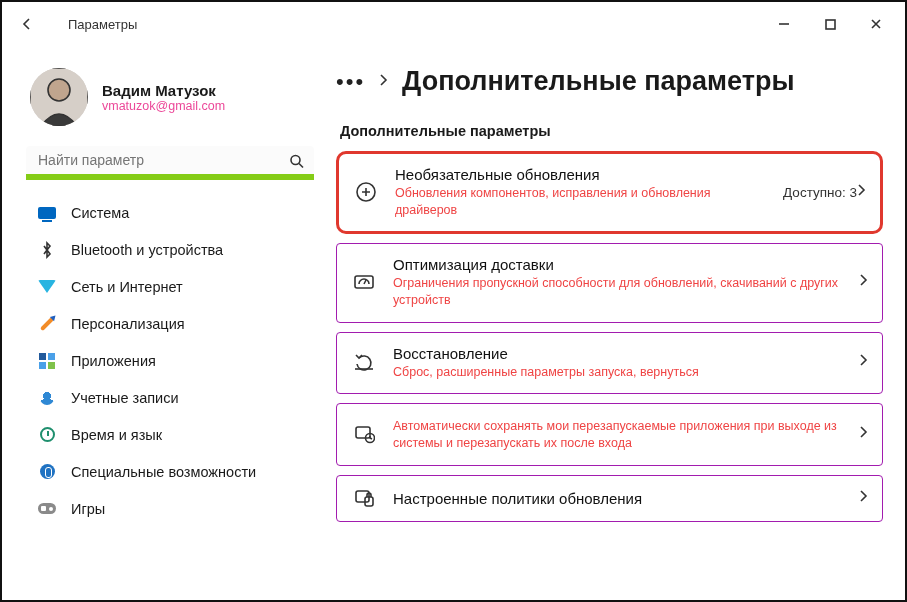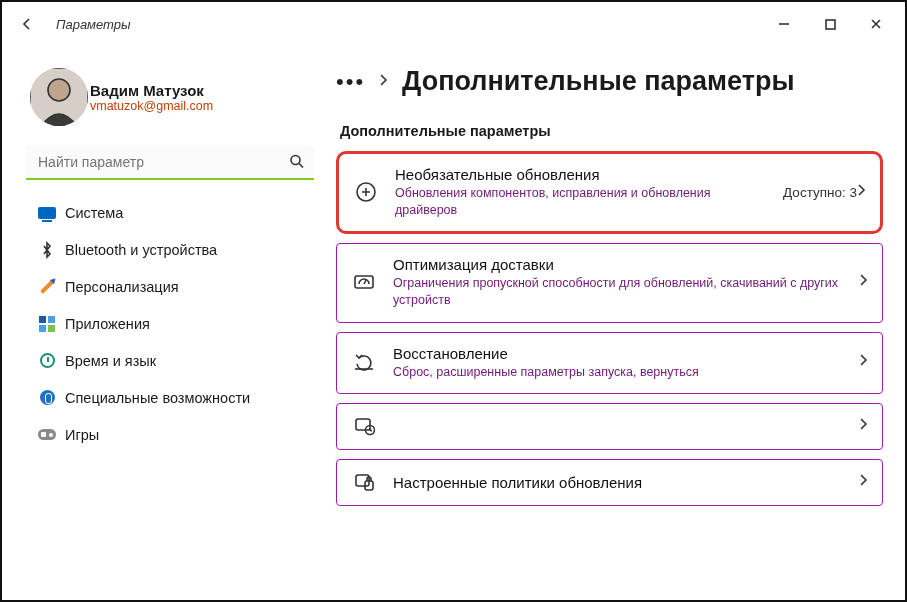--- a/index.html
+++ b/index.html
@@ -1,39 +1,39 @@
 <!DOCTYPE html>
 <html><head>
 <meta charset="utf-8">
 <style>
   * { box-sizing: border-box; margin: 0; padding: 0; }
   html, body { width: 907px; height: 602px; font-family: "Segoe UI", Arial, sans-serif; background:#fff; color:#1a1a1a; overflow:hidden; }
   body { border:2px solid #111; }
   .titlebar { height:44px; display:flex; align-items:center; padding:0 6px 0 8px; }
   .tb-back { width:34px; height:34px; display:flex; align-items:center; justify-content:center; border-radius:4px; }
-  .tb-title { font-size:13px; margin-left:12px; color:#333;font-style:italic; }
+  .tb-title { font-size:13px; margin-left:24px; color:#333; }
   .spacer { flex:1; }
   .winbtn { width:46px; height:34px; display:flex; align-items:center; justify-content:center; }
   .winbtn svg { display:block; }
 
   .content { display:flex; height:calc(100% - 44px); }
 
   .left { width:322px; padding:0 10px 0 22px; }
-  .profile { display:flex; align-items:center; gap:2px; margin:22px 0 20px 6px; }
+  .profile { display:flex; align-items:center; gap:14px; margin:22px 0 20px 6px; }
   .avatar { width:58px; height:58px; border-radius:50%; background:#d8d3cf; overflow:hidden; }
   .avatar svg { width:100%; height:100%; }
   .pname { font-weight:600; font-size:15px; }
-  .pemail { font-size:12.5px; color:#c2410c; }
+  .pemail { font-size:12.5px; color:#ec4899; }
 
   .search { position:relative; width:288px; height:34px; margin:0 0 14px 2px; }
-  .search input { width:100%; height:100%; border:none; border-bottom:2px solid #84cc16; background:#fbfbfb; padding:0 34px 0 12px; font-size:14px; color:#8b5cf6; border-radius:4px 4px 0 0; outline:none; }
+  .search input { width:100%; height:100%; border:none; border-bottom:6px solid #84cc16; background:#fbfbfb; padding:0 34px 0 12px; font-size:14px; color:#8b5cf6; border-radius:4px 4px 0 0; outline:none; }
   .search .sicon { position:absolute; right:10px; top:50%; transform:translateY(-50%); }
 
   .nav { margin-top:6px; }
-  .nav-item { display:flex; align-items:center; gap:9px; height:37px; padding:0 10px 0 14px; border-radius:4px; background:transparent; font-size:14.5px; color:#1a1a1a; cursor:pointer; }
+  .nav-item { display:flex; align-items:center; gap:15px; height:37px; padding:0 10px 0 14px; border-radius:4px; background:transparent; font-size:14.5px; color:#1a1a1a; cursor:pointer; }
   .nav-item .nicon { width:18px; height:18px; display:flex; align-items:center; justify-content:center; }
 
   
   .i-monitor { width:18px; height:12px; background:#0067c0; border-radius:2px; position:relative; }
   .i-monitor::after{content:"";position:absolute;bottom:-3px;left:4px;width:10px;height:2px;background:#0067c0;}
   .i-wifi { width:0; height:0; border-left:9px solid transparent; border-right:9px solid transparent; border-top:13px solid #28b4e1; border-radius:2px; }
   .i-pen { width:16px; height:4px; background:#f28c28; transform:rotate(-45deg); border-radius:2px; position:relative; }
   .i-pen::after{content:"";position:absolute;right:-4px;top:-1px;width:0;height:0;border-left:5px solid #1f5fbf;border-top:3px solid transparent;border-bottom:3px solid transparent;}
   .i-apps { width:16px; height:16px; background:
     linear-gradient(#225a9c,#225a9c) 0 0/7px 7px no-repeat,
@@ -55,21 +55,21 @@
   .chev { font-size:14px; color:#555; }
   .ptitle { font-size:27px; font-weight:600; }
 
   .section-h { font-weight:600; font-size:14.5px; margin:0 0 12px 4px; }
 
   .card { border:1px solid #a21caf; border-radius:4px; padding:12px 14px 13px 14px; margin-bottom:9px; display:flex; align-items:center; gap:16px; background:#fff; cursor:pointer; }
   .card.highlight { border:3px solid #e0382e; border-radius:10px; padding:12px 14px; }
   .card .cicon { width:26px; display:flex; align-items:center; justify-content:center; flex:0 0 26px; }
   .card .ctext { flex:1; }
   .card .ctitle { font-size:15px; color:#111; }
-  .card .cdesc { font-size:12.5px; color:#701a75; line-height:1.35; margin-top:2px; }
+  .card .cdesc { font-size:12.5px; color:#ef4444; line-height:1.35; margin-top:2px; }
   .card .tail { display:flex; align-items:center; }
   .card .avail { font-size:13.5px; color:#333; }
   .card .arrow { color:#666; }
 
   
   svg { fill:none; stroke:#333; stroke-width:1.6; }
 </style>
 </head>
 <body>
 
@@ -135,29 +135,41 @@
       <div class="nav-item">
         <span class="nicon">
           <svg width="12" height="18" viewBox="0 0 12 18" stroke="#0067c0" stroke-width="1.8">
               <path d="M3 5 L9 13 L6 16 L6 2 L9 5 L3 13"></path>
             </svg>
         </span>
         <span>Bluetooth и устройства</span>
       </div>
       <div class="nav-item">
         <span class="nicon">
+            <span class="i-wifi"></span>
+          </span>
+        <span>Сеть и Интернет</span>
+      </div>
+      <div class="nav-item">
+        <span class="nicon">
             <span class="i-pen"></span>
           </span>
         <span>Персонализация</span>
       </div>
       <div class="nav-item">
         <span class="nicon">
             <span class="i-apps"></span>
           </span>
         <span>Приложения</span>
+      </div>
+      <div class="nav-item">
+        <span class="nicon">
+            <span class="i-user"></span>
+          </span>
+        <span>Учетные записи</span>
       </div>
       <div class="nav-item">
         <span class="nicon">
             <span class="i-clock"></span>
           </span>
         <span>Время и язык</span>
       </div>
       <div class="nav-item">
         <span class="nicon">
             <span class="i-acc"></span>
@@ -251,20 +263,21 @@
 
     <div class="card">
       <div class="cicon">
         <svg width="22" height="20" viewBox="0 0 22 20">
             <rect x="3" y="3" width="14" height="11" rx="2"></rect>
             <circle cx="17" cy="14" r="4.5"></circle>
             <path d="M17 12 V14 L19 15"></path>
           </svg>
       </div>
       <div class="ctext">
+        <div class="cdesc">Автоматически сохранять мои перезапускаемые приложения при выходе из системы и перезапускать их после входа</div>
       </div>
       <div class="tail">
         <span class="arrow">
           <svg width="9" height="14" viewBox="0 0 9 14">
               <path d="M2 2 L7 7 L2 12"></path>
             </svg>
         </span>
       </div>
     </div>
 

